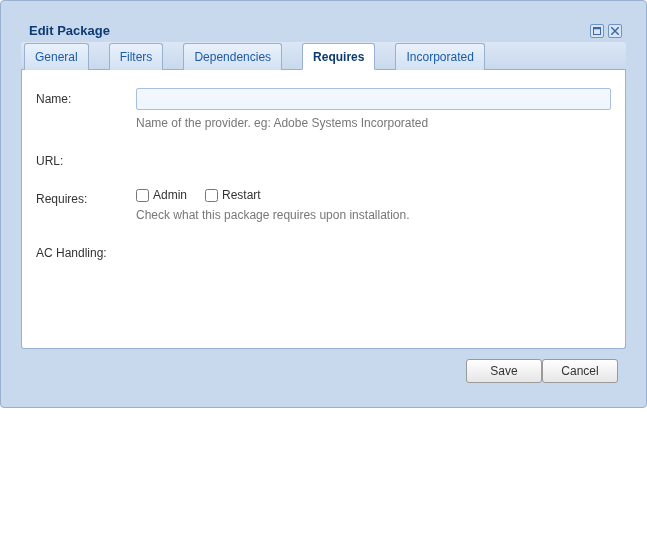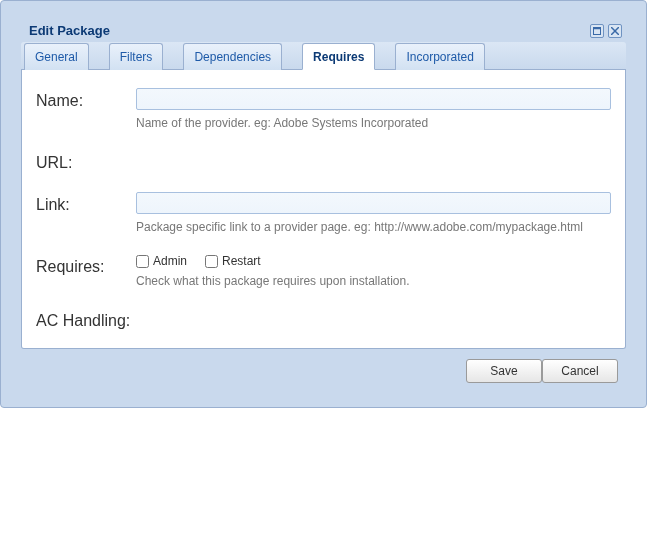--- a/index.html
+++ b/index.html
@@ -82,21 +82,21 @@
   }
   .form-row {
     display: flex;
     align-items: flex-start;
     margin-bottom: 20px;
   }
   .form-row .lbl {
     width: 100px;
     color: #333;
     padding-top: 4px;
-    font-size: 16px;
+    font-size: 12px;
   }
   .form-row .ctl {
     flex: 1;
   }
   .txt {
     width: 100%;
     height: 22px;
     border: 1px solid #a8c0df;
     background: linear-gradient(#f3f8fd,#eef5fc);
     border-radius: 2px;
@@ -195,27 +195,20 @@
       <div class="ctl">
         <input class="txt" type="text" value="" style="">
         <div class="hint">Name of the provider. eg: Adobe Systems Incorporated</div>
       </div>
     </div>
 
     <div class="form-row">
       <div class="lbl">URL:</div>
     </div>
 
-    <div class="form-row">
-      <div class="lbl">Link:</div>
-      <div class="ctl">
-        <input class="txt" type="text" value="" style="">
-        <div class="hint">Package specific link to a provider page. eg: http://www.adobe.com/mypackage.html</div>
-      </div>
-    </div>
 
     <div class="form-row">
       <div class="lbl">Requires:</div>
       <div class="ctl">
         <div class="check-row">
           <label class="chk">
             <input type="checkbox" style="">
             <span>Admin</span>
           </label>
           <label class="chk">

